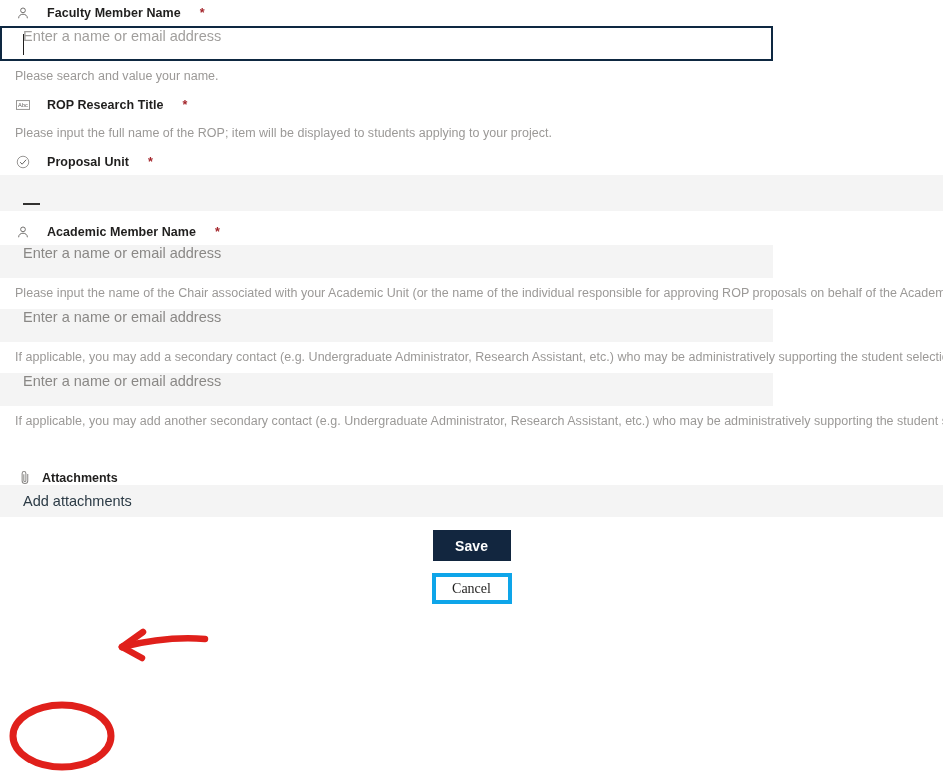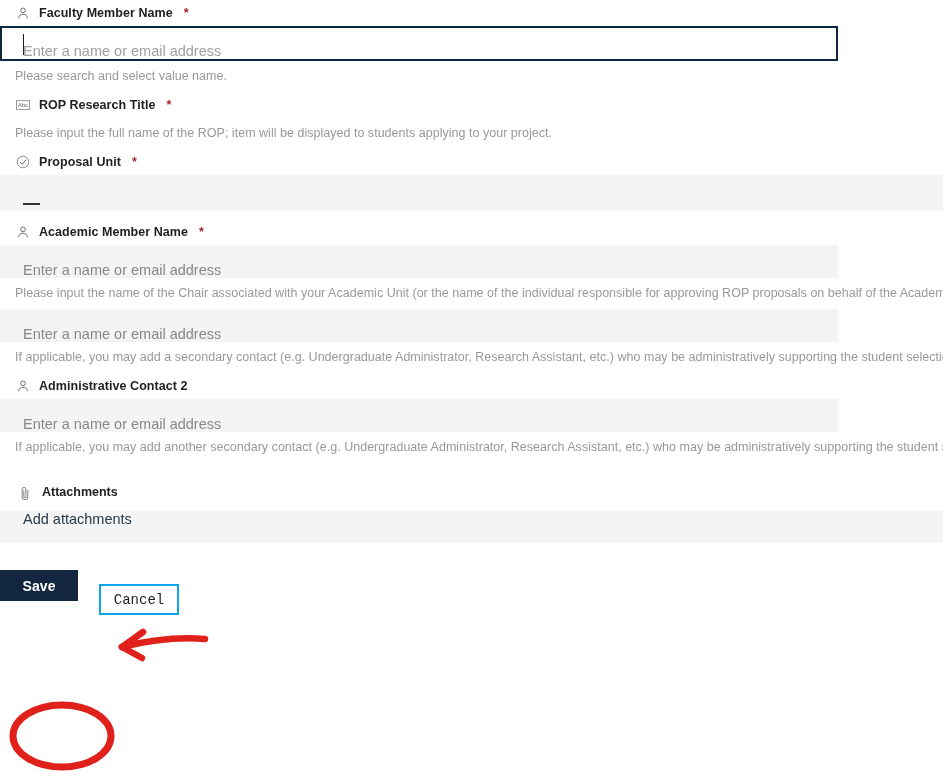--- a/index.html
+++ b/index.html
@@ -34,21 +34,21 @@
     line-height: 38px;
   }
 
   .field-block {
     padding: 0;
   }
 
   .field-label-row {
     display: flex;
     align-items: center;
-    gap: 8px;
+    gap: 16px;
     padding: 0 0 0 15px;
     height: 26px;
   }
 
   .field-icon {
     width: 16px;
     height: 16px;
     flex: 0 0 16px;
     display: flex;
     align-items: center;
@@ -69,26 +69,26 @@
     color: #a4262c;
     font-size: 12.5px;
     font-weight: 600;
     margin-left: 3px;
   }
 
   .input-box {
     height: 33px;
     background: #f4f4f4;
     display: flex;
-    align-items: flex-end;
+    align-items: flex-start;
     padding-left: 23px;
     box-sizing: border-box;
     font-size: 14.5px;
     color: #8a8886;
-    width: 838px;
+    width: 773px;
   }
 
   .input-box.focused {
     background: #ffffff;
     border: 2px solid #0e2841;
     height: 35px;
     padding-left: 21px;
     position: relative;
   }
   .input-box.focused .ph {
@@ -124,76 +124,77 @@
     color: #9b9997;
     padding: 7px 0 0 15px;
     line-height: 16px;
     white-space: nowrap;
     overflow: hidden;
     letter-spacing: 0.02px;
   }
 
   .attach-row {
     display: flex;
-    align-items: flex-start;
+    align-items: flex-end;
     gap: 9px;
     padding: 0 0 0 17px;
     height: 26px;
   }
   .attach-label {
     font-size: 12.5px;
     font-weight: 600;
     color: #201f1e;
   }
 
   .add-attach-box {
     height: 32px;
     background: #f4f4f4;
     width: 943px;
     display: flex;
+    align-items: center;
     padding-left: 23px;
     box-sizing: border-box;
   }
   .add-attach-link {
     font-size: 14.5px;
     color: #2b3a45;
     cursor: pointer;
   }
 
   .button-row {
     display: flex;
     align-items: center;
-    gap: 21px;
+    gap: 12px;
     padding: 13px 0 0 0;
+    flex-direction: column;
   }
 
   .btn-save {
     background: #12263f;
     color: #ffffff;
     font-size: 14px;
     font-weight: 700;
     border: none;
     width: 78px;
     height: 31px;
     cursor: pointer;
     font-family: "Liberation Sans", sans-serif;
     letter-spacing: 0.1px;
   }
 
   .btn-cancel {
     background: #ffffff;
     color: #201f1e;
     font-size: 14px;
     font-weight: 400;
-    border: 2px solid #0ea5e9;
+    border: 4px solid #0ea5e9;
     width: 80px;
     height: 31px;
     cursor: pointer;
-    font-family: Liberation Mono, monospace;
-    margin-top: 28px;
+    font-family: Liberation Serif, serif;
   }
 
   
   .annot {
     position: absolute;
     pointer-events: none;
     z-index: 50;
   }
   #arrow-annot { left: 110px; top: 622px; }
   #circle-annot { left: 6px; top: 700px; }
@@ -213,21 +214,21 @@
             <path d="M3 14c0-3 2.3-4.6 5-4.6s5 1.6 5 4.6" fill="none" stroke="#605e5c" stroke-width="1"></path>
           </svg>
       </span>
       <span class="field-label">Faculty Member Name</span>
       <span class="req-star">*</span>
     </div>
     <div class="input-box focused">
       <span class="caret"></span>
       <span class="ph">Enter a name or email address</span>
     </div>
-    <div class="helper">Please search and select value name.</div>
+    <div class="helper">Please search and value your name.</div>
   </div>
 
   <div class="spacer-8"></div>
 
   <div class="field-block">
     <div class="field-label-row">
       <span class="field-icon">
         <svg width="14" height="12" viewBox="0 0 16 13">
             <rect x="0.5" y="1.5" width="15" height="10" fill="none" stroke="#8a8886" stroke-width="1"></rect>
             <text x="8" y="9" font-size="6.5" fill="#605e5c" text-anchor="middle" font-family="Liberation Sans, sans-serif">Abc</text>
@@ -281,29 +282,20 @@
   <div class="field-block">
     <div class="input-box">
       <span>Enter a name or email address</span>
     </div>
     <div class="helper">If applicable, you may add a secondary contact (e.g. Undergraduate Administrator, Research Assistant, etc.) who may be administratively supporting the student selection and co</div>
   </div>
 
   <div class="spacer-8"></div>
 
   <div class="field-block">
-    <div class="field-label-row">
-      <span class="field-icon">
-        <svg width="14" height="14" viewBox="0 0 16 16">
-            <circle cx="8" cy="5" r="2.7" fill="none" stroke="#605e5c" stroke-width="1"></circle>
-            <path d="M3 14c0-3 2.3-4.6 5-4.6s5 1.6 5 4.6" fill="none" stroke="#605e5c" stroke-width="1"></path>
-          </svg>
-      </span>
-      <span class="field-label">Administrative Contact 2</span>
-    </div>
     <div class="input-box">
       <span>Enter a name or email address</span>
     </div>
     <div class="helper">If applicable, you may add another secondary contact (e.g. Undergraduate Administrator, Research Assistant, etc.) who may be administratively supporting the student selection</div>
   </div>
 
   <div style="height:30px"></div>
 
   <div class="field-block">
     <div class="attach-row">

